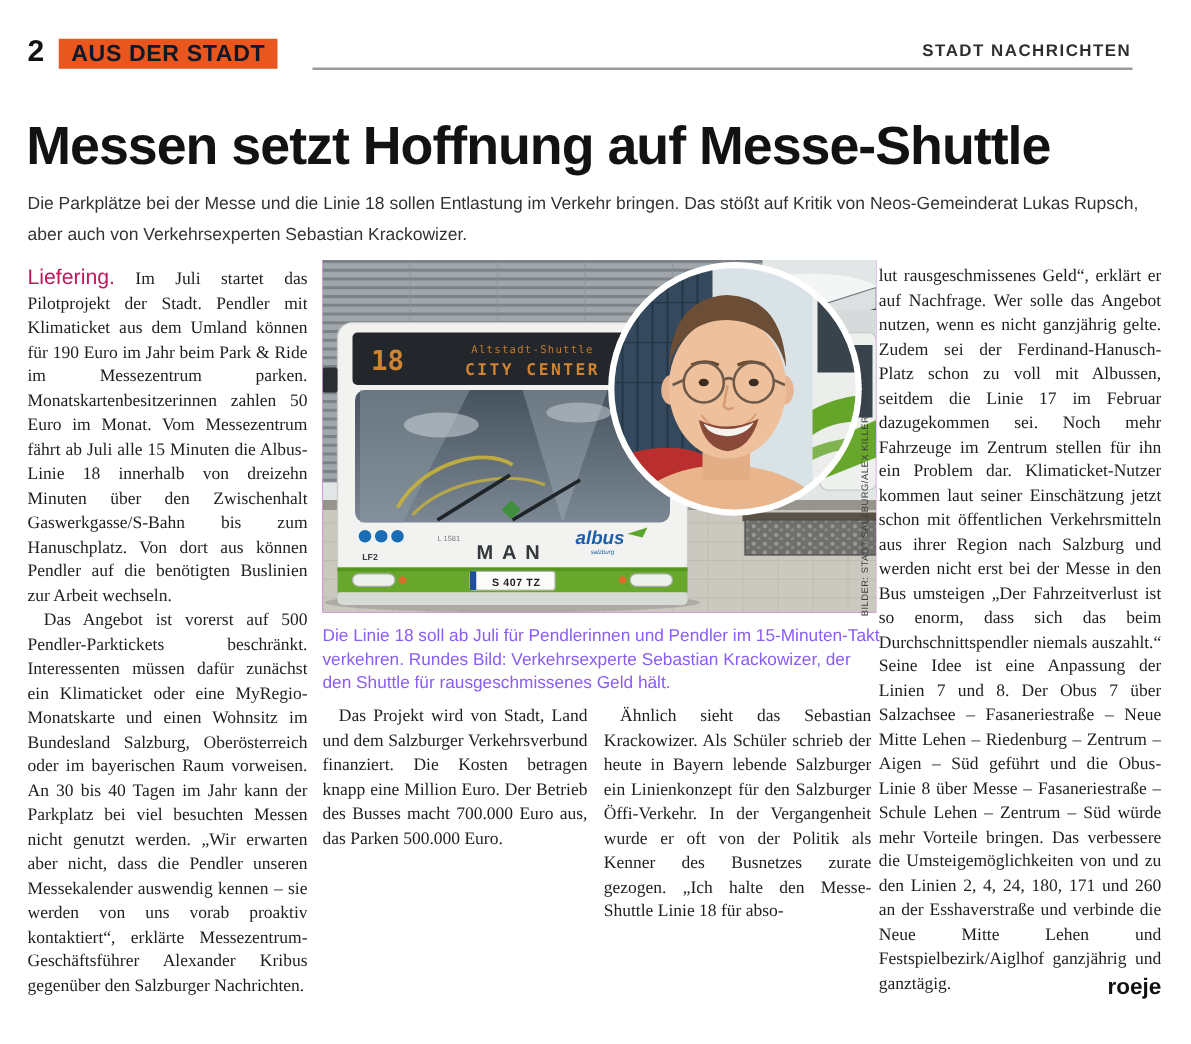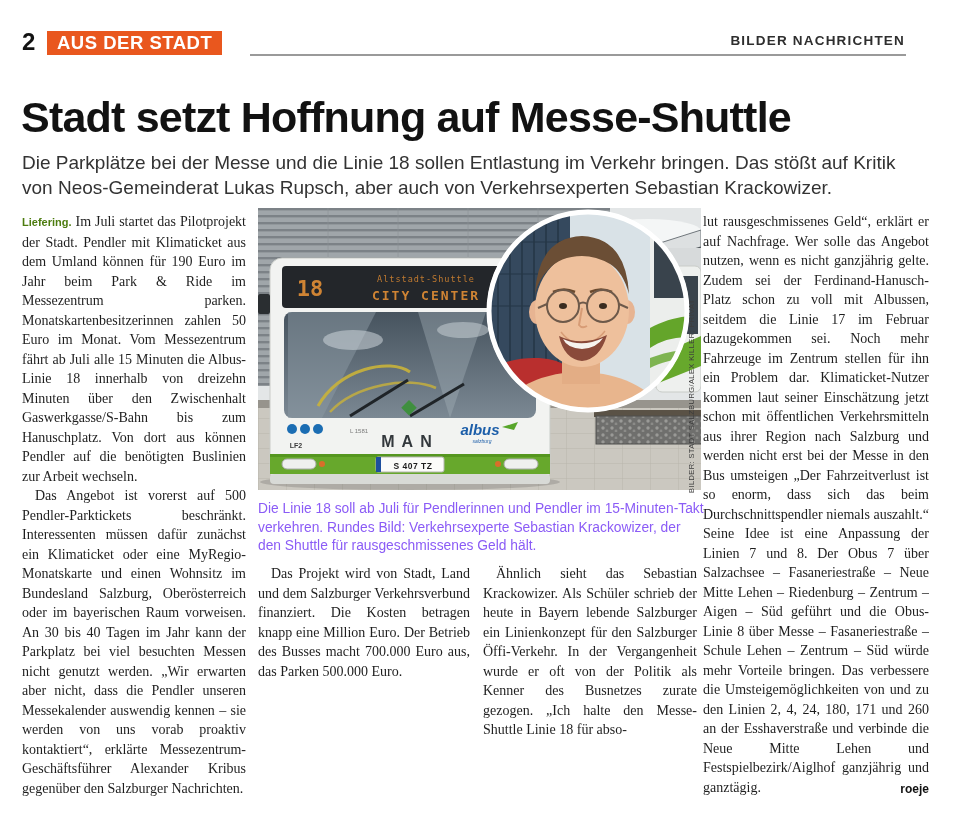--- a/index.html
+++ b/index.html
@@ -2,41 +2,41 @@
 <html lang="de"><head>
 <meta charset="utf-8">
 <style>
   html,body{margin:0;padding:0;background:#ffffff;}
   #page{position:relative;width:953px;height:835px;background:#ffffff;overflow:hidden;
         font-family:"Liberation Sans",sans-serif;}
 
   
   .pagenum{position:absolute;left:22px;top:28px;font-size:24px;font-weight:800;color:#121212;}
   .kicker{position:absolute;left:47px;top:31px;height:24px;padding:0 10px;background:#E9571E;
-          color:#ffffff;font-size:18.5px;font-weight:700;letter-spacing:.5px;line-height:24px;}
+          color:#0f172a;font-size:18.5px;font-weight:700;letter-spacing:.5px;line-height:24px;}
   .hrule{position:absolute;left:250px;top:54px;width:656px;height:2px;background:#9a9a9a;}
   .section-right{position:absolute;right:48px;top:33px;font-size:13.5px;font-weight:600;
           letter-spacing:1.2px;color:#2e2e2e;}
 
   
   .headline{position:absolute;left:21px;top:93px;width:910px;font-size:43px;font-weight:800;
           letter-spacing:-.8px;color:#121212;}
-  .deck{position:absolute;left:22px;top:150px;width:893px;font-size:19px;line-height:25px;
+  .deck{position:absolute;left:22px;top:150px;width:893px;font-size:14px;line-height:25px;
           font-weight:500;color:#333333;}
 
   
   .col{position:absolute;overflow:hidden;
        font-family:"Liberation Serif","DejaVu Serif",serif;
        font-size:14px;line-height:19.5px;color:#1e1e1e;
        text-align:justify;hyphens:auto;-webkit-hyphens:auto;}
   .col p{margin:0;}
   .ind{text-indent:13px;}
-  .lead{font-family:"Liberation Sans",sans-serif;font-weight:700;font-size:11px;color:#4d7c0f;}
+  .lead{font-family:"Liberation Sans",sans-serif;font-weight:400;font-size:17px;color:#be185d;}
   .byline{float:right;font-family:"Liberation Sans",sans-serif;font-weight:700;
-          font-size:12px;color:#111;margin-top:2px;}
+          font-size:18px;color:#111;margin-top:2px;}
   #col1{left:22px;top:212px;width:224px;height:620px;}
   #col2{left:258px;top:564px;width:212px;height:271px;}
   #col3{left:483px;top:564px;width:214px;height:271px;}
   #col4{left:703px;top:212px;width:226px;height:620px;}
 
   
   .photo{position:absolute;left:258px;top:208px;width:443px;height:282px;overflow:hidden;background:#a21caf;}
   .credit{position:absolute;left:687px;top:288px;height:205px;width:13px;
           writing-mode:vertical-rl;transform:rotate(180deg);
           font-size:7.5px;letter-spacing:.4px;color:#3d3d3d;white-space:nowrap;}
@@ -44,23 +44,23 @@
           font-weight:500;color:#8b5cf6;}
 </style>
 </head>
 <body>
 
 <div id="page">
 
   <div class="pagenum">2</div>
   <div class="kicker">AUS DER STADT</div>
   <div class="hrule"></div>
-  <div class="section-right">BILDER NACHRICHTEN</div>
-
-  <div class="headline">Stadt setzt Hoffnung auf Messe-Shuttle</div>
+  <div class="section-right">STADT NACHRICHTEN</div>
+
+  <div class="headline">Messen setzt Hoffnung auf Messe-Shuttle</div>
   <div class="deck">Die Parkplätze bei der Messe und die Linie 18 sollen Entlastung im Verkehr bringen. Das stößt auf Kritik von Neos-Gemeinderat Lukas Rupsch, aber auch von Verkehrsexperten Sebastian Krackowizer.</div>
 
   <div class="col" id="col1">
     <p><span class="lead">Liefering.</span> <span>Im Juli startet das Pilotprojekt der Stadt. Pendler mit Klimaticket aus dem Umland können für 190 Euro im Jahr beim Park &amp; Ride im Messezentrum parken. Monatskartenbesitzerinnen zahlen 50 Euro im Monat. Vom Messezentrum fährt ab Juli alle 15 Minuten die Albus-Linie 18 innerhalb von dreizehn Minuten über den Zwischenhalt Gaswerkgasse/S-Bahn bis zum Hanuschplatz. Von dort aus können Pendler auf die benötigten Buslinien zur Arbeit wechseln.</span></p>
     <p class="ind">Das Angebot ist vorerst auf 500 Pendler-Parktickets beschränkt. Interessenten müssen dafür zunächst ein Klimaticket oder eine MyRegio-Monatskarte und einen Wohnsitz im Bundesland Salzburg, Oberösterreich oder im bayerischen Raum vorweisen. An 30 bis 40 Tagen im Jahr kann der Parkplatz bei viel besuchten Messen nicht genutzt werden. „Wir erwarten aber nicht, dass die Pendler unseren Messekalender auswendig kennen – sie werden von uns vorab proaktiv kontaktiert“, erklärte Messezentrum-Geschäftsführer Alexander Kribus gegenüber den Salzburger Nachrichten.</p>
   </div>
 
   <div class="photo">
     <svg width="443" height="282" viewBox="0 0 443 282" xmlns="http://www.w3.org/2000/svg">
       <defs>

